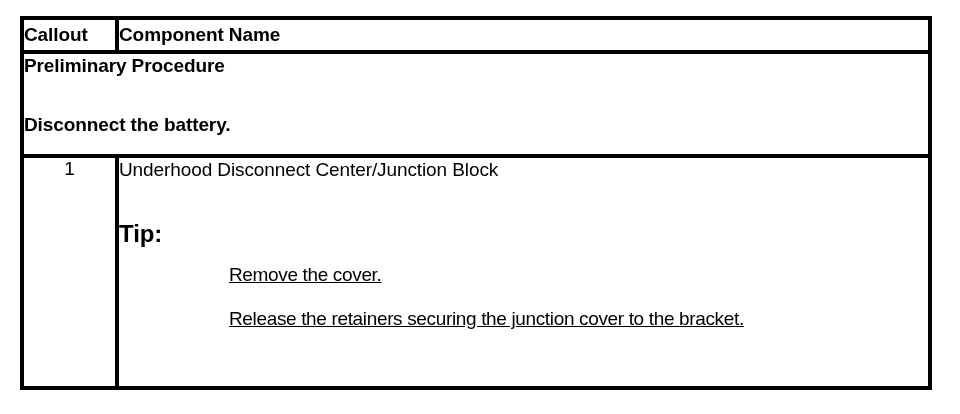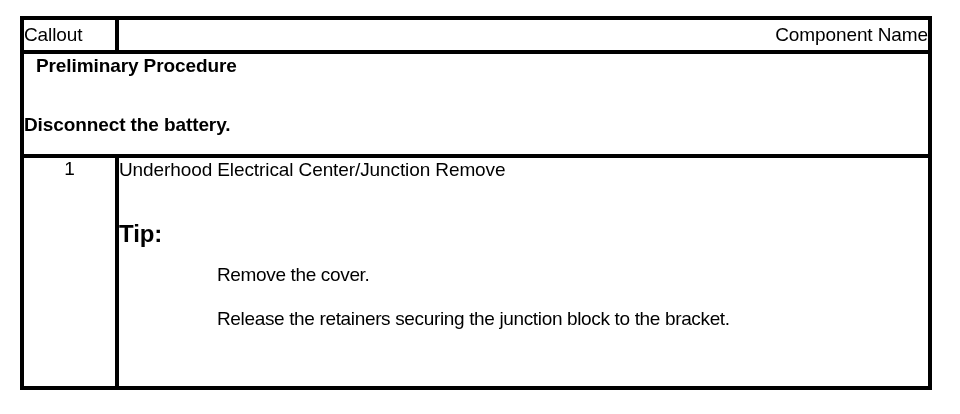--- a/index.html
+++ b/index.html
@@ -40,47 +40,46 @@
     background: #ffffff;
   }
 
   .col-callout { width: 95px; }
   .col-name    { width: auto; }
 
   
   .hdr-cell {
     height: 30px;
     font-size: 19px;
-    font-weight: normal;
+    font-weight: bold;
     letter-spacing: -0.1px;
     line-height: 30px;
     white-space: nowrap;
     overflow: hidden;
   }
   .hdr-callout {
     text-align: left;
     padding-left: 6px;
   }
   .hdr-name {
-    text-align: right;
+    text-align: left;
     margin-top: 6px;
   }
 
   
   .prelim-cell {
     padding: 5px 6px 10px 6px;
     height: 100px;
   }
   .prelim-title {
     font-size: 19px;
     font-weight: bold;
     line-height: 24px;
     letter-spacing: -0.1px;
     white-space: nowrap;
-    margin-left: 12px;
   }
   .prelim-spacer {
     height: 36px;
   }
   .prelim-text {
     font-size: 19px;
     font-weight: bold;
     line-height: 22px;
     letter-spacing: -0.1px;
     white-space: nowrap;
@@ -109,23 +108,24 @@
     height: 40px;
   }
   .tip-label {
     font-size: 24px;
     font-weight: bold;
     line-height: 24px;
     letter-spacing: -0.1px;
     white-space: nowrap;
   }
   .tip-list {
-    margin: 0;
+    margin: 12px;
     padding: 0;
     list-style: none;
+    text-decoration: underline;
   }
   .tip-item {
     font-size: 19px;
     font-weight: normal;
     line-height: 22px;
     letter-spacing: -0.35px;
     white-space: nowrap;
     padding-left: 98px;      
     margin-top: 22px;
   }
@@ -155,26 +155,26 @@
         <td class="prelim-cell" colspan="2">
           <div class="prelim-title">Preliminary Procedure</div>
           <div class="prelim-spacer"></div>
           <div class="prelim-text">Disconnect the battery.</div>
         </td>
       </tr>
 
       <tr>
         <td class="callout-cell">1</td>
         <td class="body-cell">
-          <div class="comp-name">Underhood Electrical Center/Junction Remove</div>
+          <div class="comp-name">Underhood Disconnect Center/Junction Block</div>
           <div class="tip-spacer"></div>
           <div class="tip-label">Tip:</div>
           <ul class="tip-list">
             <li class="tip-item first">Remove the cover.</li>
-            <li class="tip-item">Release the retainers securing the junction block to the bracket.</li>
+            <li class="tip-item">Release the retainers securing the junction cover to the bracket.</li>
           </ul>
         </td>
       </tr>
 
     </tbody>
   </table>
 
 </div>
 
 </body></html>

